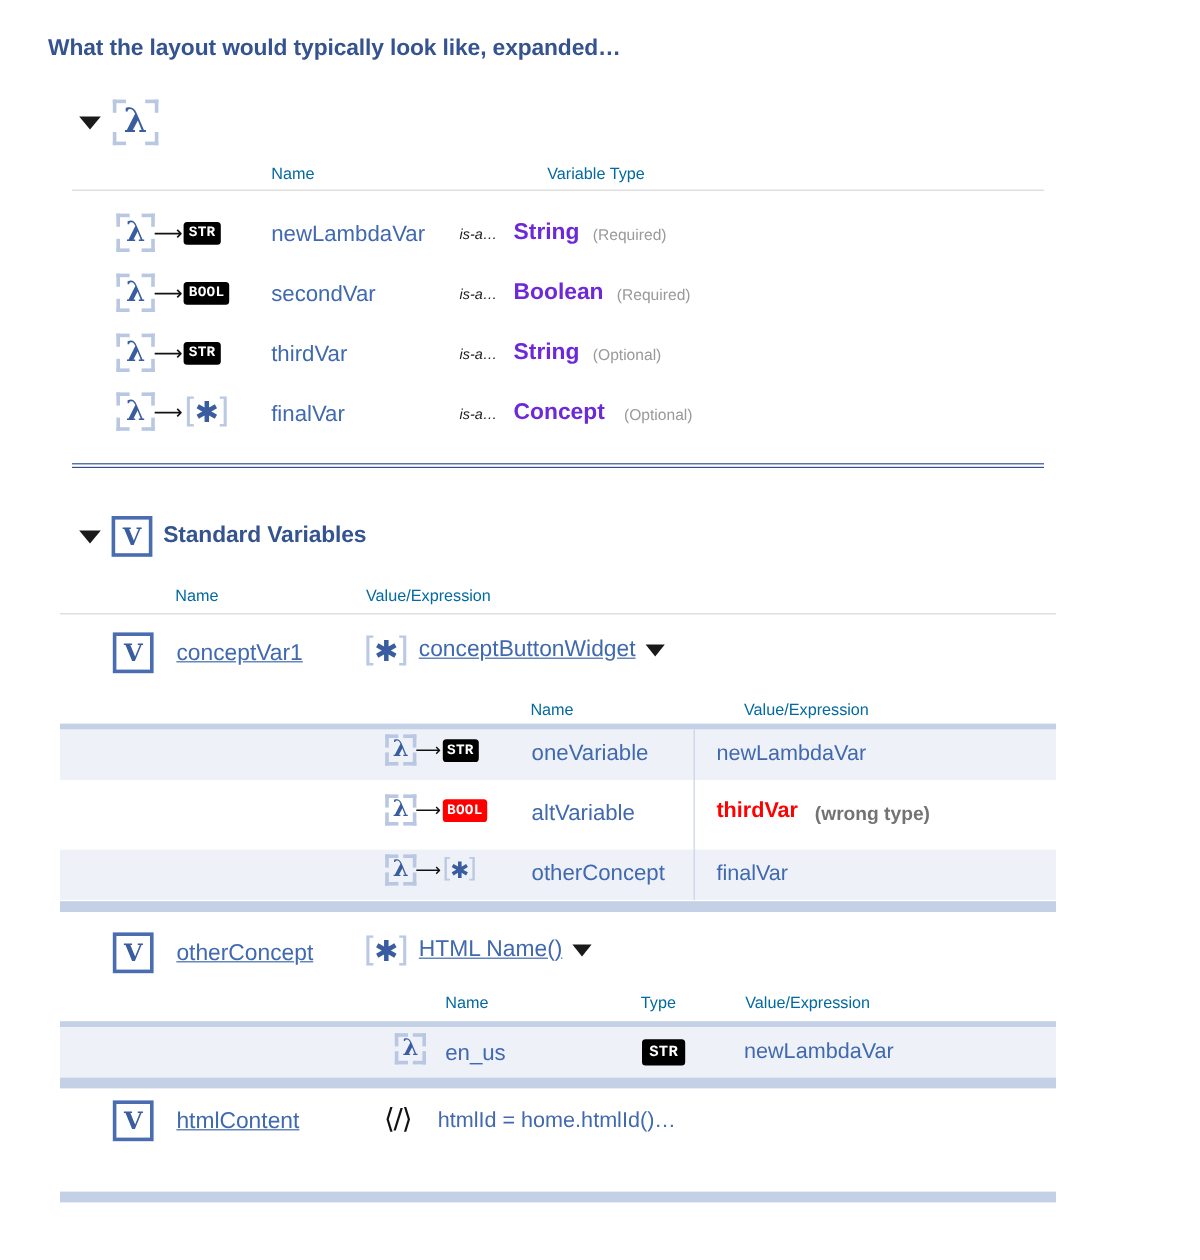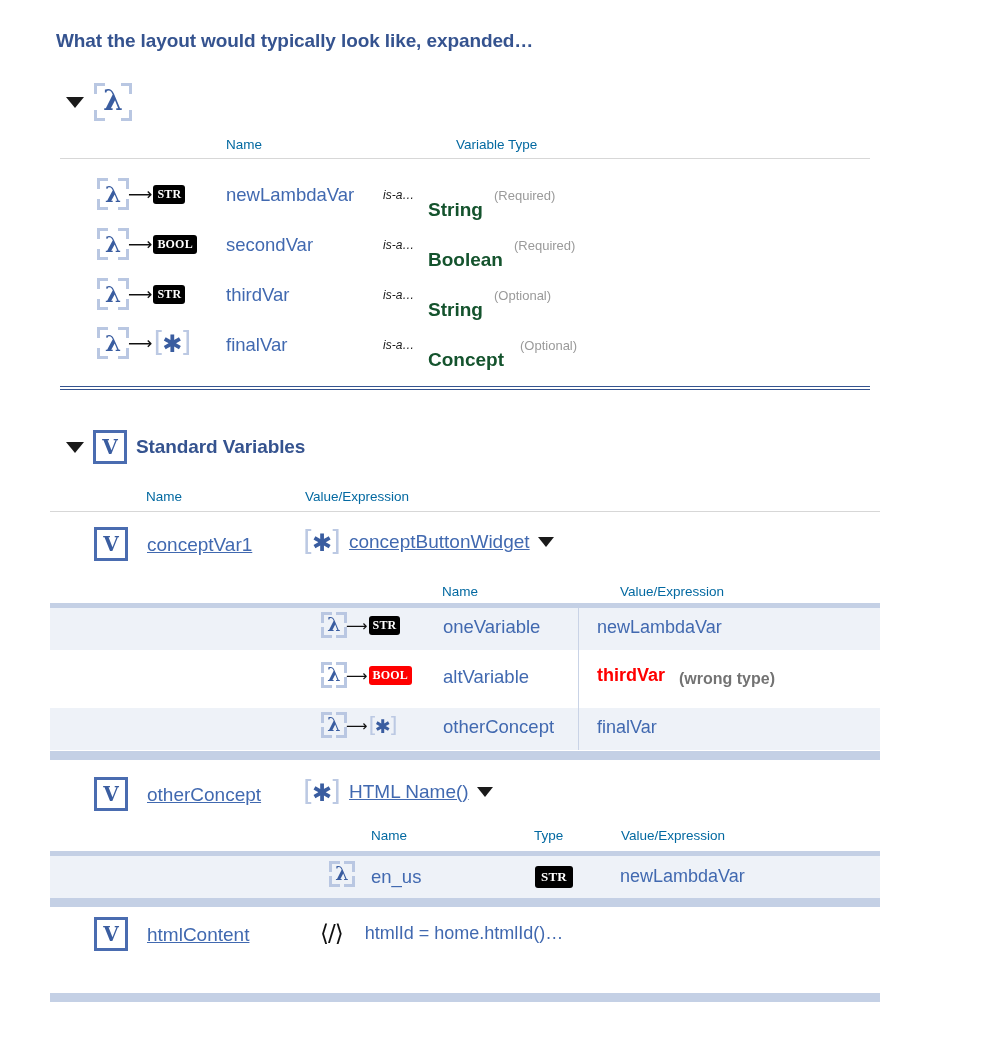--- a/index.html
+++ b/index.html
@@ -12,21 +12,21 @@
     height: 1050px;
     position: relative;
     font-family: "Liberation Sans", sans-serif;
     color: #3f5f9e;
     overflow: hidden;
   }
 
   
   .page-title {
     position: absolute;
-    left: 56px;
+    left: 40px;
     top: 30px;
     font-size: 19px;
     font-weight: bold;
     color: #35538f;
     letter-spacing: -0.1px;
   }
 
   
   .section-head {
     position: absolute;
@@ -105,21 +105,21 @@
     margin: 0 1px 0 -2px;
     line-height: 1;
   }
 
   
   .badge {
     display: inline-block;
     flex: none;
     background: #000000;
     color: #ffffff;
-    font-family: Liberation Serif, serif;
+    font-family: Liberation Mono, monospace;
     font-weight: bold;
     font-size: 12px;
     line-height: 1;
     padding: 3px 4px 4px 4px;
     border-radius: 3px;
     letter-spacing: 0.2px;
   }
   .badge.err { background: #ff0000; color: #ffffff; }
   .badge.wide { padding: 4px 6px 5px 6px; font-size: 13px; }
 
@@ -241,23 +241,22 @@
   }
   .isa {
     font-size: 12px;
     font-style: italic;
     color: #1a1a1a;
     white-space: nowrap;
   }
   .vtype {
     font-size: 19px;
     font-weight: bold;
-    color: #14532d;
-    white-space: nowrap;
-    margin-top: 16px;
+    color: #6d28d9;
+    white-space: nowrap;
   }
   .req {
     font-size: 13px;
     color: #9a9a9a;
     white-space: nowrap;
   }
   .val {
     font-size: 18px;
     color: #4169b0;
     white-space: nowrap;

